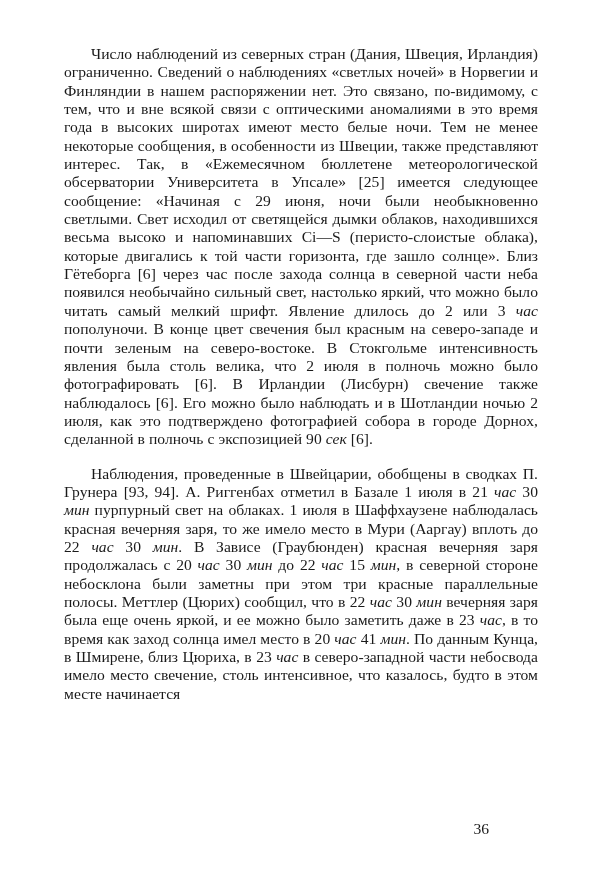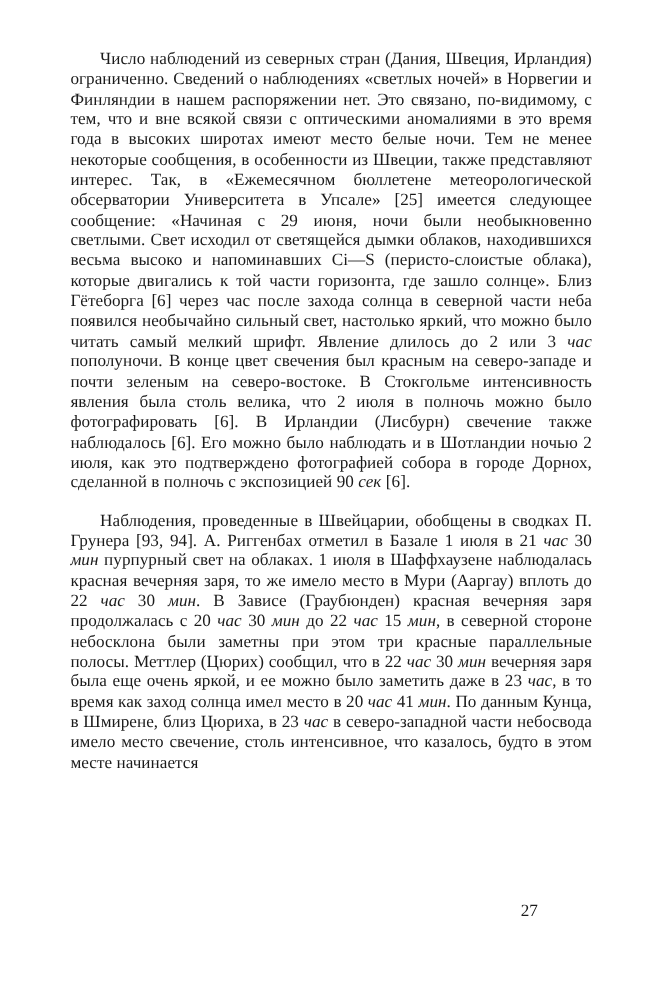--- a/index.html
+++ b/index.html
@@ -70,15 +70,15 @@
 <div class="page">
 
   <div class="text-block">
 
     <p class="para"><span>Число наблюдений из северных стран (Дания, Швеция, Ирландия) ограниченно. Сведений о наблюдениях «светлых ночей» в Норвегии и Финляндии в нашем распоряжении нет. Это связано, по-видимому, с тем, что и вне всякой связи с оптическими аномалиями в это время года в высоких широтах имеют место белые ночи. Тем не менее некоторые сообщения, в особенности из Швеции, также представляют интерес. Так, в «Ежемесячном бюллетене метеорологической обсерватории Университета в Упсале» [25] имеется следующее сообщение: «Начиная с 29 июня, ночи были необыкновенно светлыми. Свет исходил от светящейся дымки облаков, находившихся весьма высоко и напоминавших Ci—S (перисто-слоистые облака), которые двигались к той части горизонта, где зашло солнце». Близ Гётеборга [6] через час после захода солнца в северной части неба появился необычайно сильный свет, настолько яркий, что можно было читать самый мелкий шрифт. Явление длилось до 2 или 3 </span><span class="unit">час</span><span> пополуночи. В конце цвет свечения был красным на северо-западе и почти зеленым на северо-востоке. В Стокгольме интенсивность явления была столь велика, что 2 июля в полночь можно было фотографировать [6]. В Ирландии (Лисбурн) свечение также наблюдалось [6]. Его можно было наблюдать и в Шотландии ночью 2 июля, как это подтверждено фотографией собора в городе Дорнох, сделанной в полночь с экспозицией 90 </span><span class="unit">сек</span><span> [6].</span></p>
 
     <p class="para"><span>Наблюдения, проведенные в Швейцарии, обобщены в сводках П. Грунера [93, 94]. А. Риггенбах отметил в Базале 1 июля в 21 </span><span class="unit">час</span><span> 30 </span><span class="unit">мин</span><span> пурпурный свет на облаках. 1 июля в Шаффхаузене наблюдалась красная вечерняя заря, то же имело место в Мури (Ааргау) вплоть до 22 </span><span class="unit">час</span><span> 30 </span><span class="unit">мин</span><span>. В Зависе (Граубюнден) красная вечерняя заря продолжалась с 20 </span><span class="unit">час</span><span> 30 </span><span class="unit">мин</span><span> до 22 </span><span class="unit">час</span><span> 15 </span><span class="unit">мин</span><span>, в северной стороне небосклона были заметны при этом три красные параллельные полосы. Меттлер (Цюрих) сообщил, что в 22 </span><span class="unit">час</span><span> 30 </span><span class="unit">мин</span><span> вечерняя заря была еще очень яркой, и ее можно было заметить даже в 23 </span><span class="unit">час</span><span>, в то время как заход солнца имел место в 20 </span><span class="unit">час</span><span> 41 </span><span class="unit">мин</span><span>. По данным Кунца, в Шмирене, близ Цюриха, в 23 </span><span class="unit">час</span><span> в северо-западной части небосвода имело место свечение, столь интенсивное, что казалось, будто в этом месте начинается</span></p>
 
   </div>
 
-  <div class="page-number">27</div>
+  <div class="page-number">36</div>
 
 </div>
 
 </body></html>

